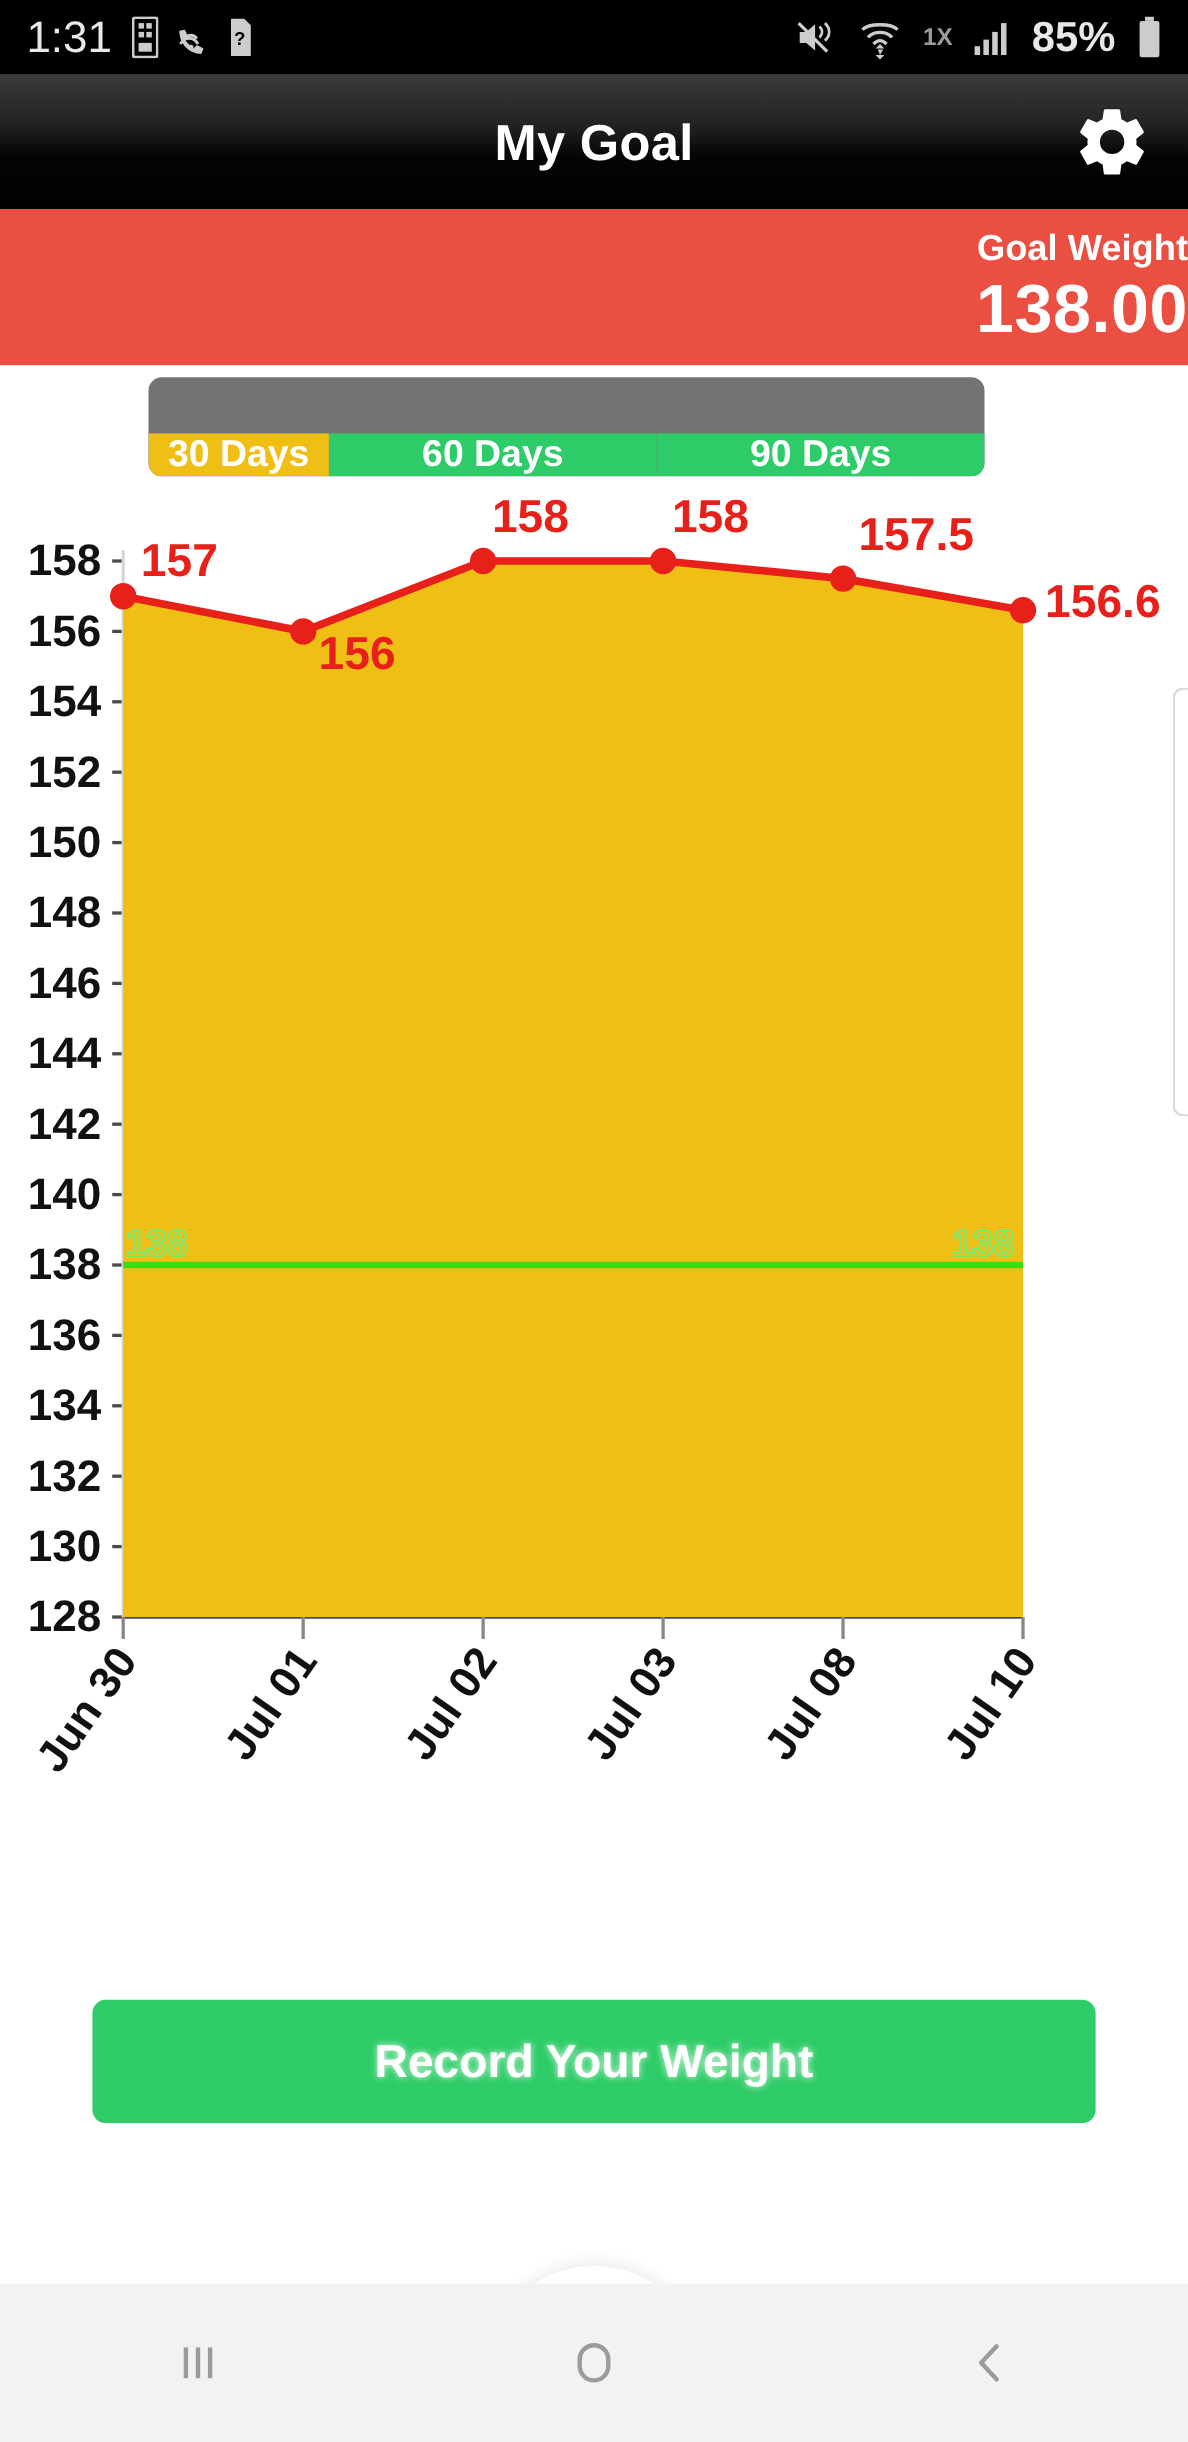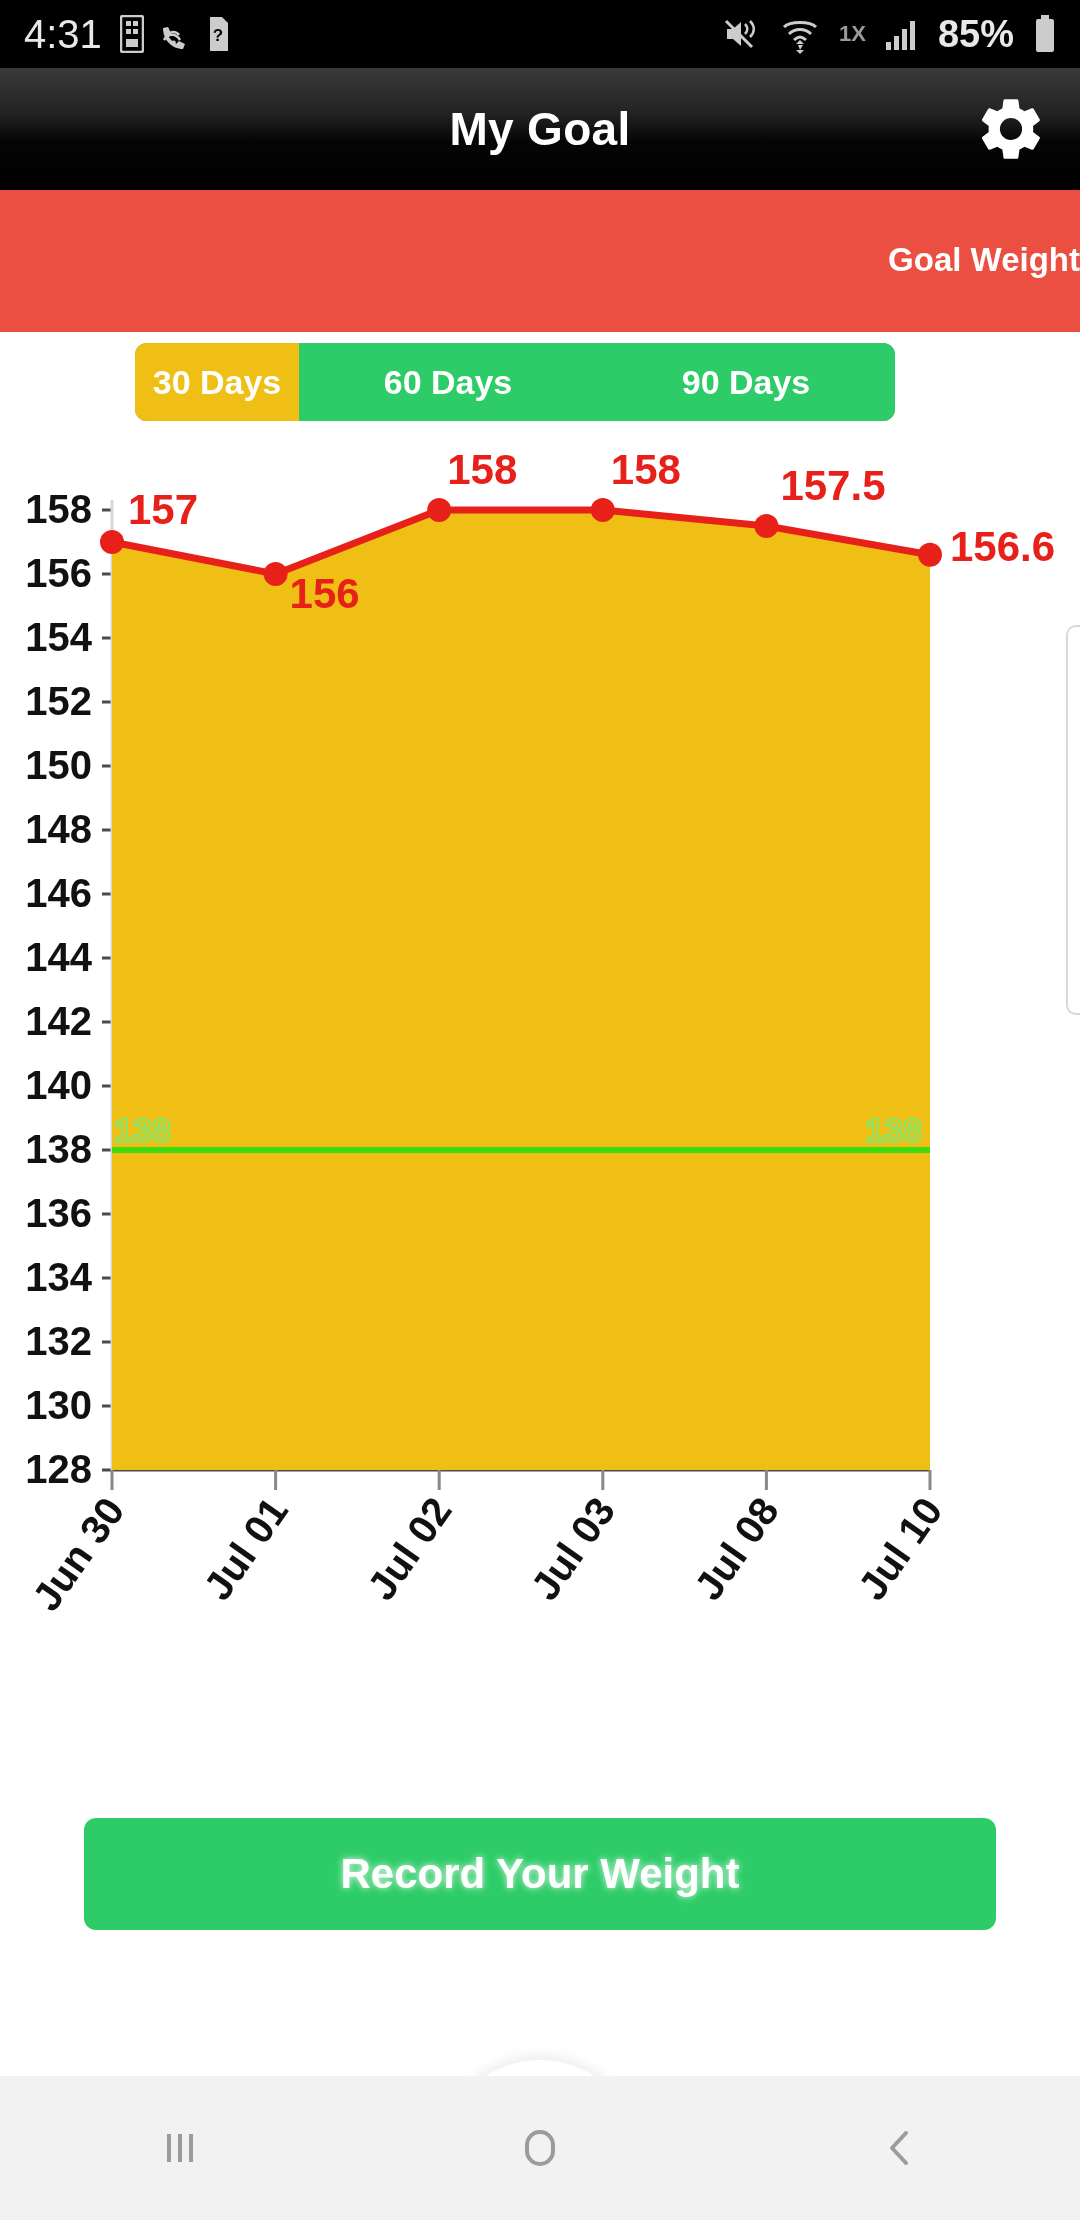--- a/index.html
+++ b/index.html
@@ -43,23 +43,24 @@
   .goalbar {
     position:absolute; top:190px; left:0; width:1080px; height:142px;
     background:#ea4f41;
     display:flex; flex-direction:column; align-items:flex-end; justify-content:center;
   }
   .goal-label { color:#fff; font-size:33px; font-weight:700; margin-bottom:2px; }
   .goal-value { color:#fff; font-size:62px; font-weight:700; letter-spacing:.5px; }
 
   
   .segment {
-    position:absolute; top:343px; left:135px; width:760px; height:78px;
+    position:absolute; top:343px; left:135px; width:760px; height:90px;
     border-radius:12px; overflow:hidden; display:flex;
     background:#737373;
+    align-items:flex-end;
   }
   .seg {
     display:flex; align-items:center; justify-content:center;
     color:#fff; font-size:34px; font-weight:700; background:#2ecc68;
   }
   .seg.sel { background:#f0bf16; }
   .seg0 { width:164px; }
   .seg1 { width:298px; }
   .seg2 { width:298px; }
 
@@ -102,21 +103,21 @@
     background:#f2f2f2; display:flex; align-items:center;
   }
   .nav-item { flex:1; display:flex; align-items:center; justify-content:center; }
 </style>
 </head>
 <body>
 
 <div class="screen">
 
   <div class="statusbar">
-    <span class="sb-time">4:31</span>
+    <span class="sb-time">1:31</span>
     <span class="sb-left-icons">
       <svg class="ic" width="24" height="38" viewBox="0 0 24 38">
         <rect x="1" y="1" width="22" height="36" rx="2" fill="none" stroke="#ccc" stroke-width="2.5"></rect>
         <rect x="6" y="6" width="5" height="5" fill="#ccc"></rect>
           <rect x="13" y="6" width="5" height="5" fill="#ccc"></rect>
         <rect x="6" y="14" width="5" height="5" fill="#ccc"></rect>
           <rect x="13" y="14" width="5" height="5" fill="#ccc"></rect>
         <rect x="6" y="24" width="12" height="8" fill="#ccc"></rect>
       </svg>
       <svg class="ic" width="34" height="36" viewBox="0 0 34 36">
@@ -163,20 +164,21 @@
     <span class="appbar-title">My Goal</span>
     <div class="gear-btn">
       <svg width="74" height="74" viewBox="0 0 24 24" fill="#ffffff">
         <path d="M19.14 12.94a7.07 7.07 0 000-1.88l2.03-1.58a.5.5 0 00.12-.64l-1.92-3.32a.5.5 0 00-.61-.22l-2.39.96a7.03 7.03 0 00-1.62-.94l-.36-2.54a.5.5 0 00-.5-.42h-3.84a.5.5 0 00-.5.42l-.36 2.54c-.58.24-1.12.56-1.62.94l-2.39-.96a.5.5 0 00-.61.22L2.65 8.84a.5.5 0 00.12.64l2.03 1.58a7.07 7.07 0 000 1.88l-2.03 1.58a.5.5 0 00-.12.64l1.92 3.32c.13.22.39.31.61.22l2.39-.96c.5.38 1.04.7 1.62.94l.36 2.54c.04.24.25.42.5.42h3.84c.25 0 .46-.18.5-.42l.36-2.54c.58-.24 1.12-.56 1.62-.94l2.39.96c.22.09.48 0 .61-.22l1.92-3.32a.5.5 0 00-.12-.64l-2.03-1.58zM12 15.6A3.6 3.6 0 1112 8.4a3.6 3.6 0 010 7.2z"></path>
       </svg>
     </div>
   </div>
 
   <div class="goalbar">
     <span class="goal-label">Goal Weight</span>
+    <span class="goal-value">138.00</span>
   </div>
 
   <div class="segment">
     <div class="seg seg0 sel">30 Days</div>
     <div class="seg seg1">60 Days</div>
     <div class="seg seg2">90 Days</div>
   </div>
 
   <div class="chart">
     <svg id="chart-svg" width="1080" height="1320" viewBox="0 0 1080 1320">

